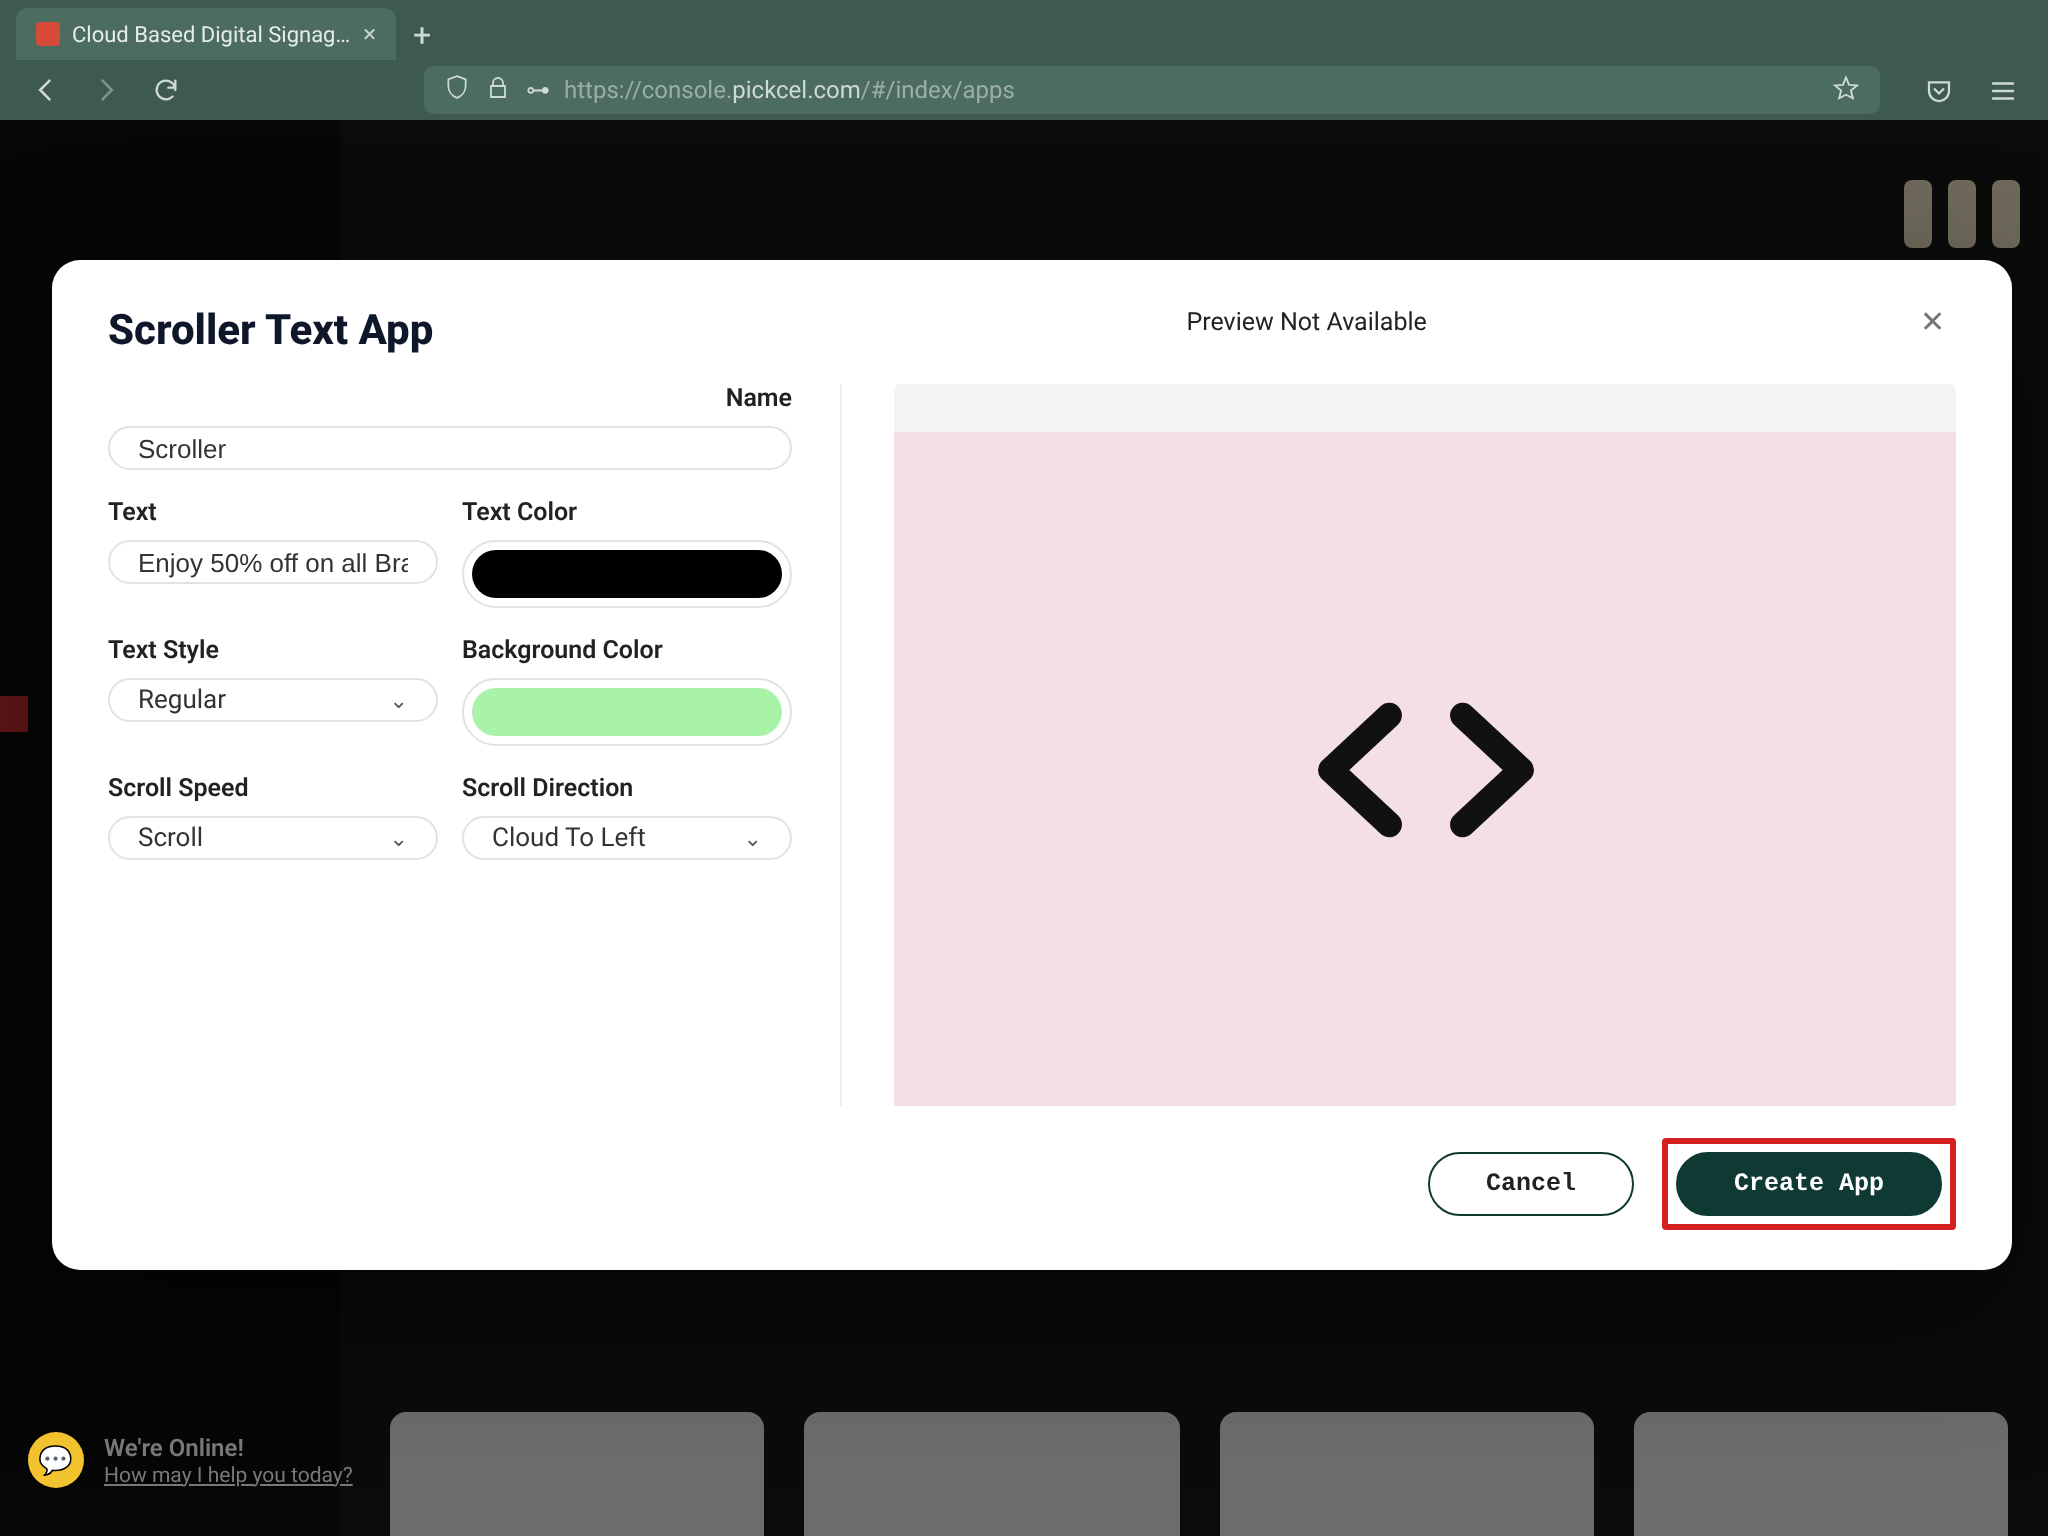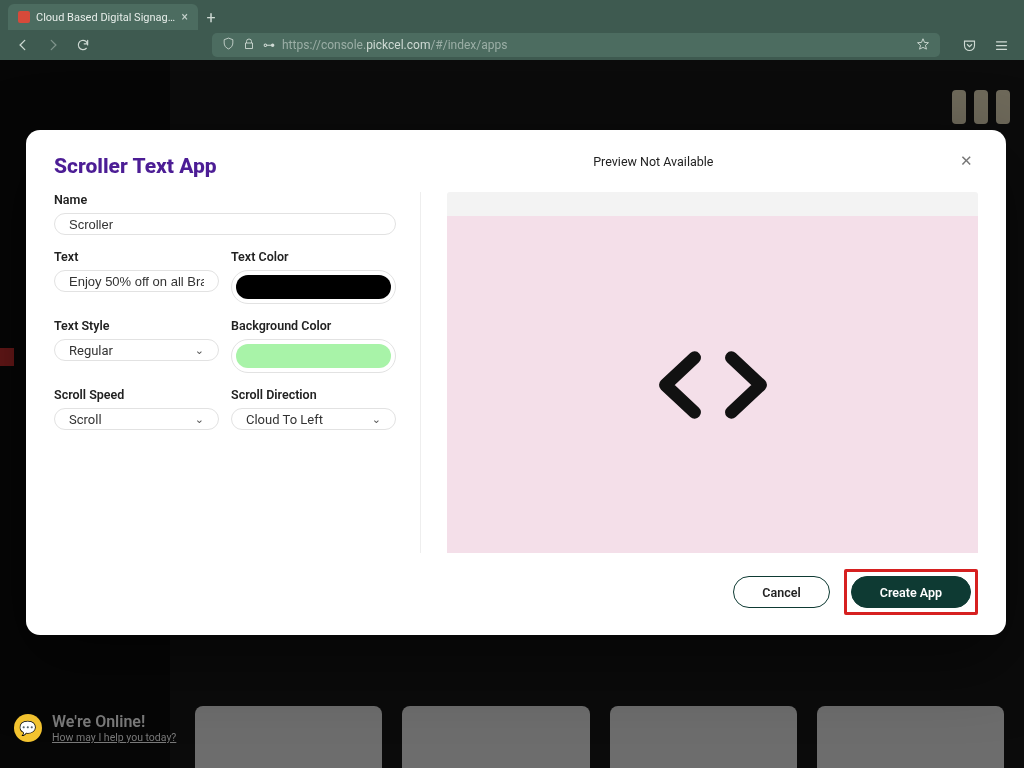--- a/index.html
+++ b/index.html
@@ -29,48 +29,48 @@
   .leftstrip{position:absolute;top:0;left:0;width:170px;height:100%;background:#0f0f0f;}
   .redaccent{position:absolute;top:288px;left:0;width:14px;height:18px;background:#d33;}
   .appcards{position:absolute;left:195px;right:20px;bottom:0;height:62px;display:flex;gap:20px;}
   .appcard{flex:1;background:#f2f2f2;border-radius:8px 8px 0 0;}
   .yellowbits{position:absolute;top:30px;right:14px;display:flex;gap:8px;}
   .yellowbits span{display:block;width:14px;height:34px;background:#f3e9c8;border-radius:4px;}
   .scrim{position:absolute;inset:0;background:rgba(0,0,0,.55);}
   .chatline{position:absolute;left:14px;bottom:24px;display:flex;align-items:center;gap:10px;}
   .chaticon{width:28px;height:28px;border-radius:50%;background:#f4c430;display:flex;
     align-items:center;justify-content:center;color:#fff;font-size:14px;}
-  .chattxt{color:#7a7a7a;font-size:16px;}
+  .chattxt{color:#7a7a7a;font-size:12px;}
   
   .modal{position:absolute;top:130px;left:26px;width:980px;height:505px;background:#fff;
     border-radius:14px;box-shadow:0 25px 70px rgba(0,0,0,.5);display:flex;flex-direction:column;
     padding:24px 28px 20px;box-sizing:border-box;}
   .mhdr{display:flex;align-items:flex-start;}
-  .mtitle{font-size:21px;font-weight:800;color:#4c1d95;}
+  .mtitle{font-size:21px;font-weight:800;color:#0f172a;}
   .mpreview{flex:1;text-align:center;font-size:12.5px;color:#222;margin-left:130px;}
   .mclose{width:18px;height:18px;color:#777;cursor:pointer;font-size:15px;line-height:1;}
   .mbody{flex:1;display:flex;margin-top:14px;gap:26px;min-height:0;}
   .form{width:342px;border-right:1px solid #eee;padding-right:24px;}
   .row{display:flex;gap:12px;margin-bottom:14px;}
   .fld{flex:1;display:flex;flex-direction:column;}
   .flbl{font-size:12.5px;font-weight:600;color:#222;margin-bottom:6px;}
   .ctl{height:22px;border:1px solid #e2e2e2;border-radius:18px;padding:0 14px;font-size:13px;
     color:#333;background:#fff;display:flex;align-items:center;box-sizing:border-box;outline:none;}
   .ctl.sel{justify-content:space-between;cursor:pointer;}
   .swatch{height:34px;border:1px solid #e2e2e2;border-radius:18px;padding:4px;box-sizing:border-box;}
   .swatch > div{width:100%;height:100%;border-radius:14px;}
   .preview{flex:1;display:flex;flex-direction:column;}
   .previewtop{height:24px;background:#f3f3f3;border-radius:3px 3px 0 0;}
   .previewbody{flex:1;background:#f4dfe9;display:flex;align-items:center;justify-content:center;}
   .chev{display:flex;gap:4px;}
   .chev svg{width:62px;height:78px;}
   .chev path{stroke:#111;stroke-width:13;fill:none;stroke-linecap:round;stroke-linejoin:round;}
   .mftr{display:flex;justify-content:flex-end;gap:14px;margin-top:16px;align-items:center;}
   .btn{height:30px;border-radius:16px;font-size:12.5px;font-weight:600;padding:0 28px;
-    display:flex;align-items:center;justify-content:center;cursor:pointer;border:1.5px solid #0e3a33;}
+    display:flex;align-items:center;justify-content:center;cursor:pointer;border:1.5px solid #0e3a33;font-family:Liberation Mono, monospace;}
   .btn.secondary{background:#fff;color:#222;}
   .btn.primary{background:#0e3a33;color:#fff;}
   .highlight{border:3px solid #d62020;padding:4px;border-radius:2px;}
   .caret{font-size:11px;color:#555;}
   input.ctl{width:100%;}
 </style>
 </head>
 <body>
 
 <div class="chrome">
@@ -161,21 +161,21 @@
 <div class="modal">
   <div class="mhdr">
     <div class="mtitle">Scroller Text App</div>
     <div class="mpreview">Preview Not Available</div>
     <div class="mclose">✕</div>
   </div>
 
   <div class="mbody">
     <div class="form">
       <div class="row">
-        <div class="fld" style="flex:2;">
+        <div class="fld" style="flex:2;align-items:flex-end;">
           <span class="flbl">Name</span>
           <input class="ctl" value="Scroller" style="">
         </div>
       </div>
       <div class="row">
         <div class="fld">
           <span class="flbl">Text</span>
           <input class="ctl" value="Enjoy 50% off on all Brand 🤩" style="">
         </div>
         <div class="fld">

